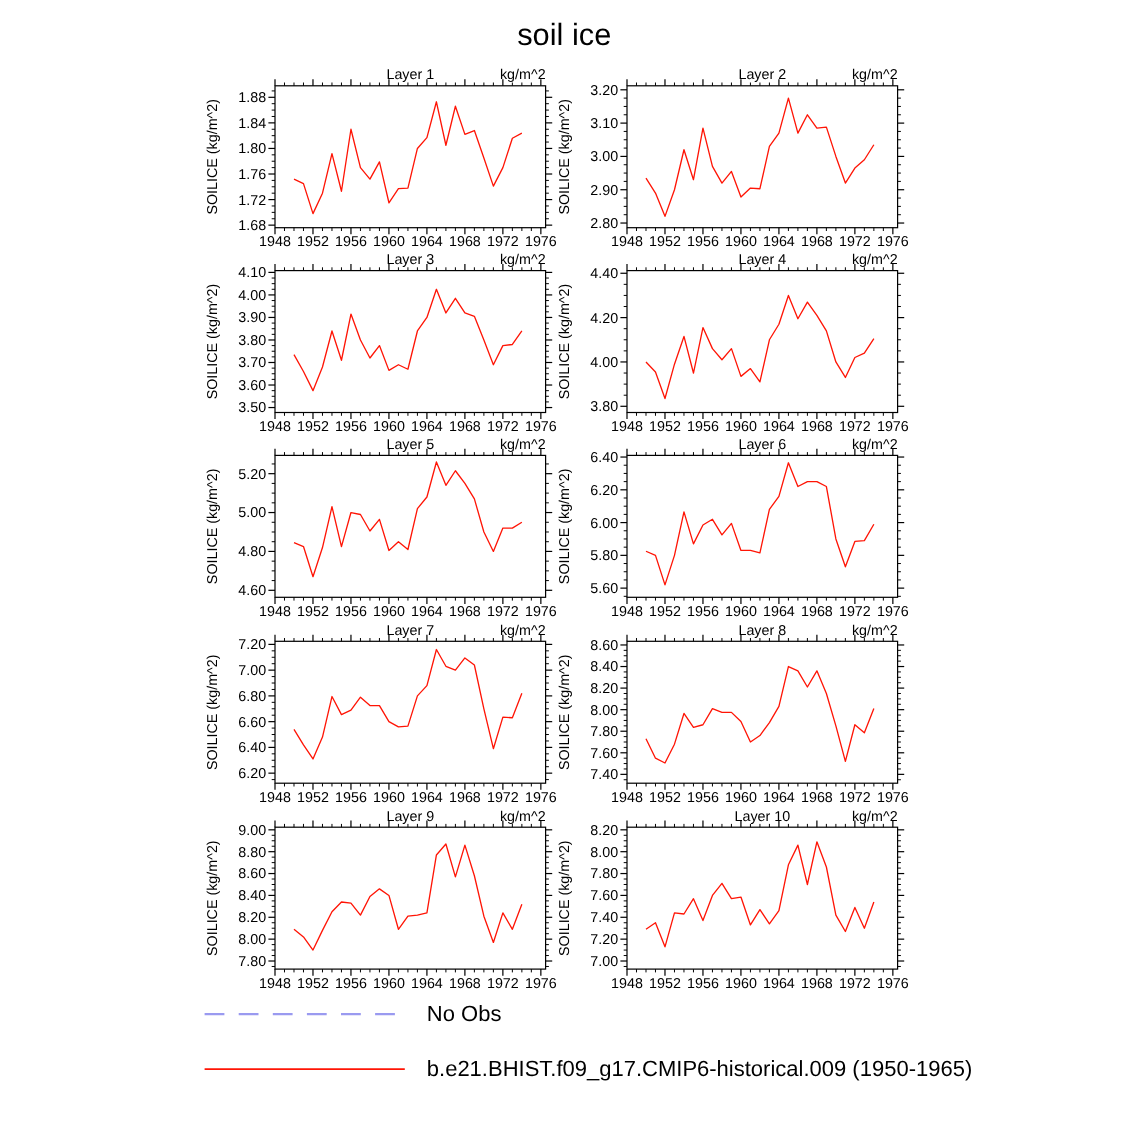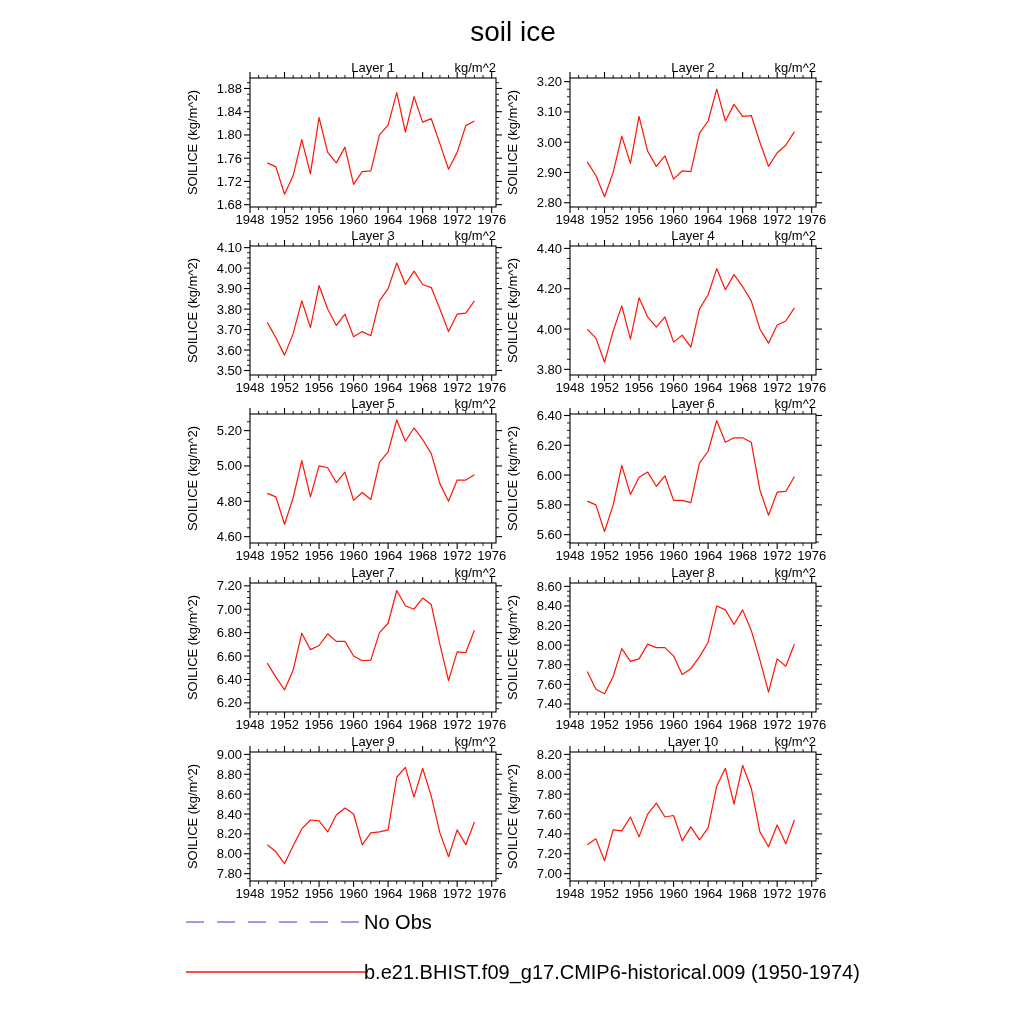--- a/index.html
+++ b/index.html
@@ -8,21 +8,21 @@
   .main-title{position:absolute;top:16px;left:0;width:1026px;text-align:center;
               font-size:28px;color:#000;}
   #charts-svg{position:absolute;left:0;top:0;}
   svg text{font-family:"Liberation Sans",sans-serif;fill:#000;}
   .tick-label{font-size:13px;}
   .panel-title{font-size:13px;}
   .axis-title{font-size:13px;}
   .legend-line-svg{position:absolute;left:185px;width:184px;height:6px;}
   #no-obs-line-svg{top:919px;}
   #series-line-svg{top:969px;}
-  .legend-label{position:absolute;left:364px;font-size:20px;line-height:24px;color:#000;}
+  .legend-label{position:absolute;left:388px;font-size:20px;line-height:24px;color:#000;}
   #no-obs-label{top:910px;}
   #series-label{top:960px;}
 </style>
 </head>
 <body>
 
 <div class="main-title">soil ice</div>
 
 <svg id="charts-svg" width="1024" height="1024">
     <g>
@@ -1294,13 +1294,13 @@
   </svg>
 
 <svg id="no-obs-line-svg" class="legend-line-svg">
   <line x1="1" y1="3" x2="183" y2="3" stroke-width="2" stroke-dasharray="18 13" stroke="#9a9af0"></line>
 </svg>
 <span id="no-obs-label" class="legend-label">No Obs</span>
 
 <svg id="series-line-svg" class="legend-line-svg">
   <line x1="1" y1="3" x2="183" y2="3" stroke-width="1.6" stroke="#ff1405"></line>
 </svg>
-<span id="series-label" class="legend-label">b.e21.BHIST.f09_g17.CMIP6-historical.009 (1950-1974)</span>
+<span id="series-label" class="legend-label">b.e21.BHIST.f09_g17.CMIP6-historical.009 (1950-1965)</span>
 
 </body></html>

